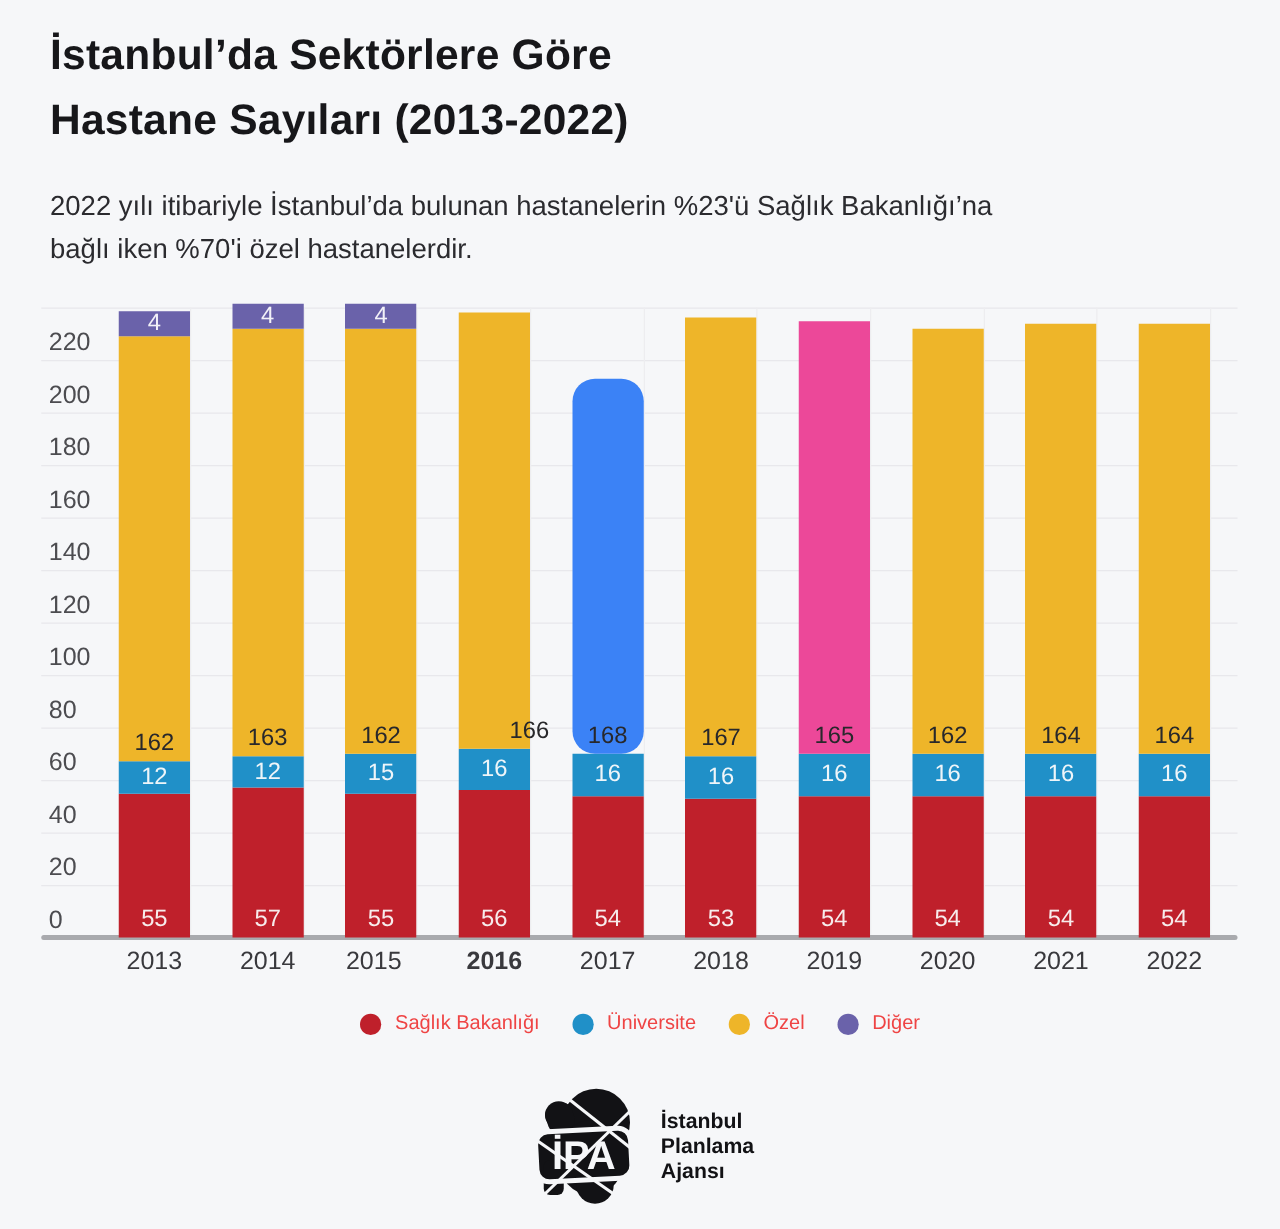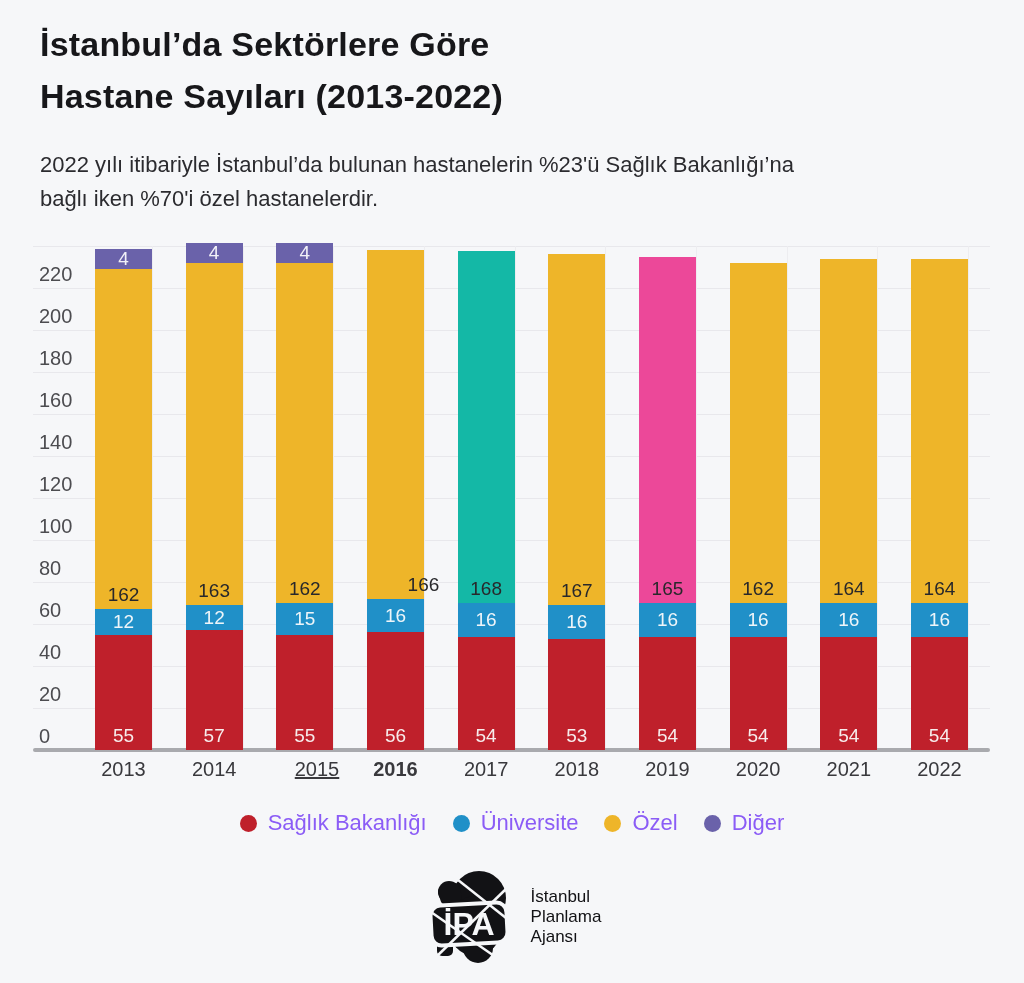--- a/index.html
+++ b/index.html
@@ -29,26 +29,26 @@
   .seg{position:absolute;left:0;width:100%;}
   .seg-label{position:absolute;left:0;width:100%;text-align:center;font-size:19px;font-weight:400;}
   .seg-label.center{top:50%;transform:translateY(-50%);}
   .xlab{position:absolute;top:518px;width:92px;text-align:center;font-size:20px;color:#39393d;}
   .legend{
     position:absolute;left:0;top:810px;width:1024px;
     display:flex;justify-content:center;align-items:center;gap:26px;
   }
   .legend-item{display:flex;align-items:center;gap:11px;}
   .legend-dot{width:17px;height:17px;border-radius:50%;flex:0 0 auto;}
-  .legend-label{font-size:22px;color:#8b5cf6;}
+  .legend-label{font-size:16px;color:#ef4444;}
   .footer{
     position:absolute;left:0;top:866px;width:1024px;
     display:flex;justify-content:center;align-items:center;gap:12px;
   }
-  .logo-text{font-size:17px;line-height:20px;font-weight:400;color:#121215;white-space:pre-line;}
+  .logo-text{font-size:17px;line-height:20px;font-weight:700;color:#121215;white-space:pre-line;}
 </style>
 </head>
 <body>
 
 <div class="page">
 
   <h1 class="title">İstanbul’da Sektörlere Göre
 Hastane Sayıları (2013-2022)</h1>
 
   <p class="subtitle">2022 yılı itibariyle İstanbul’da bulunan hastanelerin %23'ü Sağlık Bakanlığı’na
@@ -127,41 +127,41 @@
         <div class="seg" style="bottom: 115.5px; height: 31.5px; background: rgb(32, 144, 200);">
           <div class="seg-label center" style="color: rgb(238, 245, 249);">15</div>
         </div>
         <div class="seg" style="bottom: 147px; height: 340.2px; background: rgb(238, 181, 41);">
           <div class="seg-label" style="bottom: 3px; color: rgb(40, 40, 43);">162</div>
         </div>
         <div class="seg" style="bottom: 487.2px; height: 20px; background: rgb(106, 98, 170);">
           <div class="seg-label center" style="color: rgb(242, 241, 248);">4</div>
         </div>
       </div>
-      <div class="xlab" style="left: 238px; text-decoration: underline;">2015</div>
+      <div class="xlab" style="left: 220px;">2015</div>
       <div class="bar" style="left: 333.98px; height: 499.8px;">
         <div class="seg" style="bottom: 0px; height: 117.6px; background: rgb(191, 32, 43);">
           <div class="seg-label" style="bottom: 3px; color: rgb(247, 236, 236);">56</div>
         </div>
         <div class="seg" style="bottom: 117.6px; height: 33.6px; background: rgb(32, 144, 200);">
           <div class="seg-label center" style="color: rgb(238, 245, 249);">16</div>
         </div>
         <div class="seg" style="bottom: 151.2px; height: 348.6px; background: rgb(238, 181, 41);">
           <div class="seg-label" style="bottom: 3px; color: rgb(40, 40, 43); padding-left: 28px;">166</div>
         </div>
       </div>
       <div class="xlab" style="left: 316.48px; font-weight: bold;">2016</div>
       <div class="bar" style="left: 424.64px; height: 499.8px;">
         <div class="seg" style="bottom: 0px; height: 113.4px; background: rgb(191, 32, 43);">
           <div class="seg-label" style="bottom: 3px; color: rgb(247, 236, 236);">54</div>
         </div>
         <div class="seg" style="bottom: 113.4px; height: 33.6px; background: rgb(32, 144, 200);">
           <div class="seg-label center" style="color: rgb(238, 245, 249);">16</div>
         </div>
-        <div class="seg" style="bottom: 147px; height: 352px; background: #14b8a6;">
+        <div class="seg" style="bottom: 147px; height: 300px; background: #3b82f6; border-radius: 18px;">
           <div class="seg-label" style="bottom: 3px; color: rgb(40, 40, 43);">168</div>
         </div>
       </div>
       <div class="xlab" style="left: 407.14px;">2017</div>
       <div class="bar" style="left: 515.3px; height: 495.6px;">
         <div class="seg" style="bottom: 0px; height: 111.3px; background: rgb(191, 32, 43);">
           <div class="seg-label" style="bottom: 3px; color: rgb(247, 236, 236);">53</div>
         </div>
         <div class="seg" style="bottom: 111.3px; height: 33.6px; background: rgb(32, 144, 200);">
           <div class="seg-label center" style="color: rgb(238, 245, 249);">16</div>

